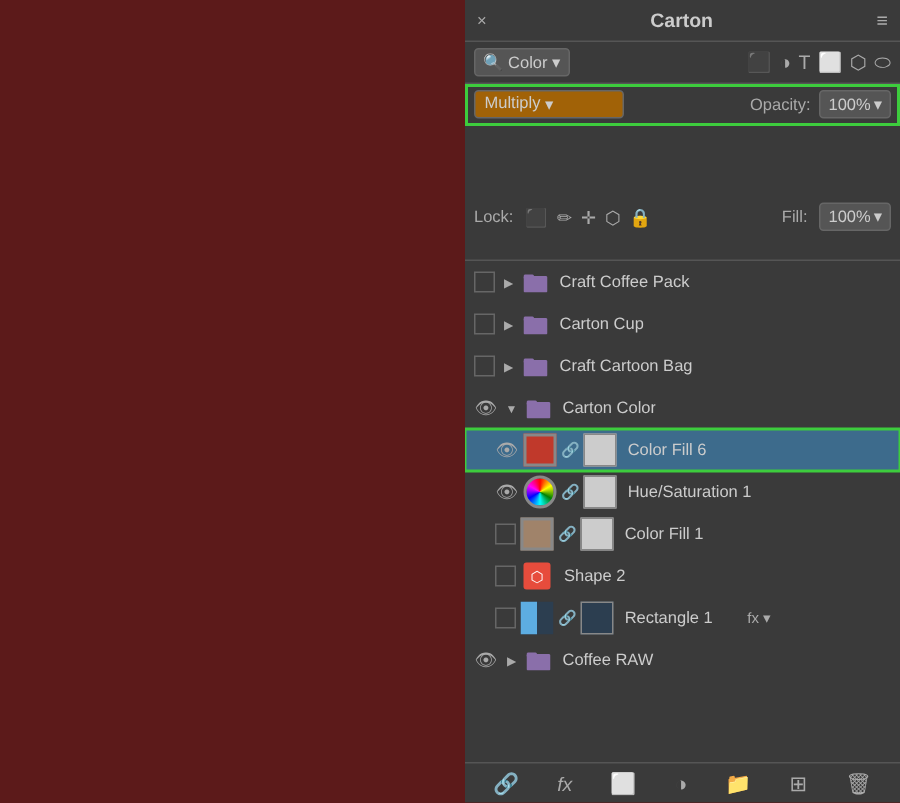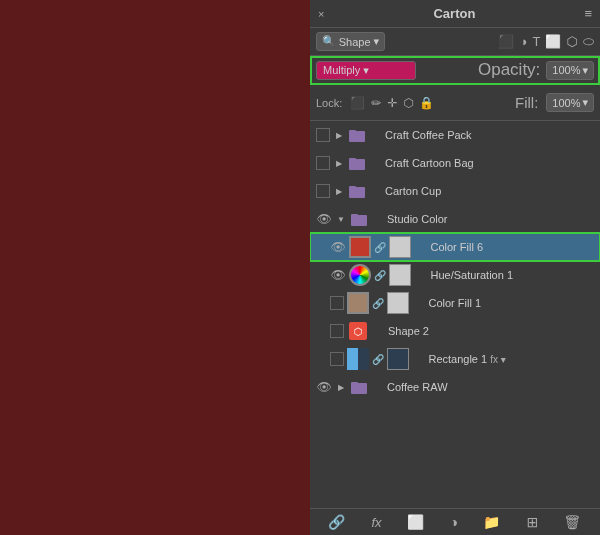--- a/index.html
+++ b/index.html
@@ -89,77 +89,78 @@
       padding: 4px 6px;
       gap: 6px;
       border-bottom: 1px solid #555;
       outline: 2px solid #3dcc3d;
       outline-offset: -2px;
     }
 
     .blend-dropdown {
       display: flex;
       align-items: flex-start;
-      background: #be185d;
+      background: #a16207;
       border: 1px solid #666;
       border-radius: 3px;
       padding: 2px 6px;
       color: #ccc;
       font-size: 11px;
       gap: 3px;
       cursor: pointer;
       min-width: 100px;
     }
 
     .opacity-label {
       color: #aaa;
-      font-size: 17px;
+      font-size: 11px;
       margin-left: auto;
     }
 
     .opacity-value {
       display: flex;
       align-items: center;
       background: #555;
       border: 1px solid #666;
       border-radius: 3px;
       padding: 2px 5px;
       color: #ccc;
       font-size: 11px;
       gap: 2px;
       cursor: pointer;
     }
 
     .lock-row {
       display: flex;
       align-items: center;
-      padding: 8px 6px;
+      padding: 19px 6px;
       gap: 8px;
       border-bottom: 1px solid #555;
+      margin-top: 32px;
     }
 
     .lock-label {
       color: #aaa;
       font-size: 11px;
     }
 
     .lock-icons {
       display: flex;
       gap: 6px;
       align-items: center;
     }
 
     .lock-icon-item {
       color: #aaa;
       font-size: 12px;
     }
 
     .fill-label {
       color: #aaa;
-      font-size: 15px;
+      font-size: 11px;
       margin-left: auto;
     }
 
     .fill-value {
       display: flex;
       align-items: center;
       background: #555;
       border: 1px solid #666;
       border-radius: 3px;
       padding: 2px 5px;
@@ -221,30 +222,30 @@
 
     .folder-svg {
       width: 16px;
       height: 14px;
       fill: #8a6faa;
     }
 
     .layer-name {
       color: #ccc;
       font-size: 11px;
-      margin-left: 16px;
+      margin-left: 4px;
       white-space: nowrap;
       overflow: hidden;
       text-overflow: ellipsis;
     }
 
     .layer-effects {
       color: #aaa;
       font-size: 10px;
-      margin-left: 0;
+      margin-left: 20px;
     }
 
     .checkbox-area {
       width: 14px;
       height: 14px;
       border: 1px solid #666;
       flex-shrink: 0;
     }
 
     .panel-footer {
@@ -307,21 +308,21 @@
 
   <div class="panel-titlebar">
     <span class="close-x">×</span>
     <span class="panel-title">Carton</span>
     <span class="hamburger-icon">≡</span>
   </div>
 
   <div class="search-row">
     <div class="kind-dropdown">
       <span>🔍</span>
-      <span>Shape</span>
+      <span>Color</span>
       <span>▾</span>
     </div>
     <div class="search-icons">
       <span class="search-icon-item">⬛</span>
       <span class="search-icon-item">◑</span>
       <span class="search-icon-item">T</span>
       <span class="search-icon-item">⬜</span>
       <span class="search-icon-item">⬡</span>
       <span class="search-icon-item">⬭</span>
     </div>
@@ -375,50 +376,50 @@
       <div class="checkbox-area"></div>
       <div class="layer-expand">
           <span class="chevron-right"></span>
         </div>
       <div class="layer-icon">
         <svg class="folder-svg" viewBox="0 0 16 14">
             <rect x="0" y="3" width="16" height="11" rx="1" fill="#8a6faa"></rect>
             <rect x="0" y="2" width="7" height="3" rx="1" fill="#8a6faa"></rect>
           </svg>
       </div>
-      <span class="layer-name">Craft Cartoon Bag</span>
+      <span class="layer-name">Carton Cup</span>
     </div>
 
     <div class="layer-item">
       <div class="checkbox-area"></div>
       <div class="layer-expand">
           <span class="chevron-right"></span>
         </div>
       <div class="layer-icon">
         <svg class="folder-svg" viewBox="0 0 16 14">
             <rect x="0" y="3" width="16" height="11" rx="1" fill="#8a6faa"></rect>
             <rect x="0" y="2" width="7" height="3" rx="1" fill="#8a6faa"></rect>
           </svg>
       </div>
-      <span class="layer-name">Carton Cup</span>
+      <span class="layer-name">Craft Cartoon Bag</span>
     </div>
 
 
     <div class="layer-item">
       <div class="layer-vis" style="color:#aaa;">👁</div>
       <div class="layer-expand">
           <span class="chevron-down"></span>
         </div>
       <div class="layer-icon">
         <svg class="folder-svg" viewBox="0 0 16 14">
             <rect x="0" y="3" width="16" height="11" rx="1" fill="#8a6faa"></rect>
             <rect x="0" y="2" width="7" height="3" rx="1" fill="#8a6faa"></rect>
           </svg>
       </div>
-      <span class="layer-name">Studio Color</span>
+      <span class="layer-name">Carton Color</span>
     </div>
 
     <div class="layer-item selected" style="padding-left:20px;">
       <div class="layer-vis" style="color:#aaa;">👁</div>
       <div class="color-fill-red"></div>
       <div class="link-icon-small" style="color:#888;font-size:10px;">🔗</div>
       <div style="width:22px;height:22px;background:#ccc;border:1px solid #888;flex-shrink:0;"></div>
       <span class="layer-name">Color Fill 6</span>
     </div>
 

